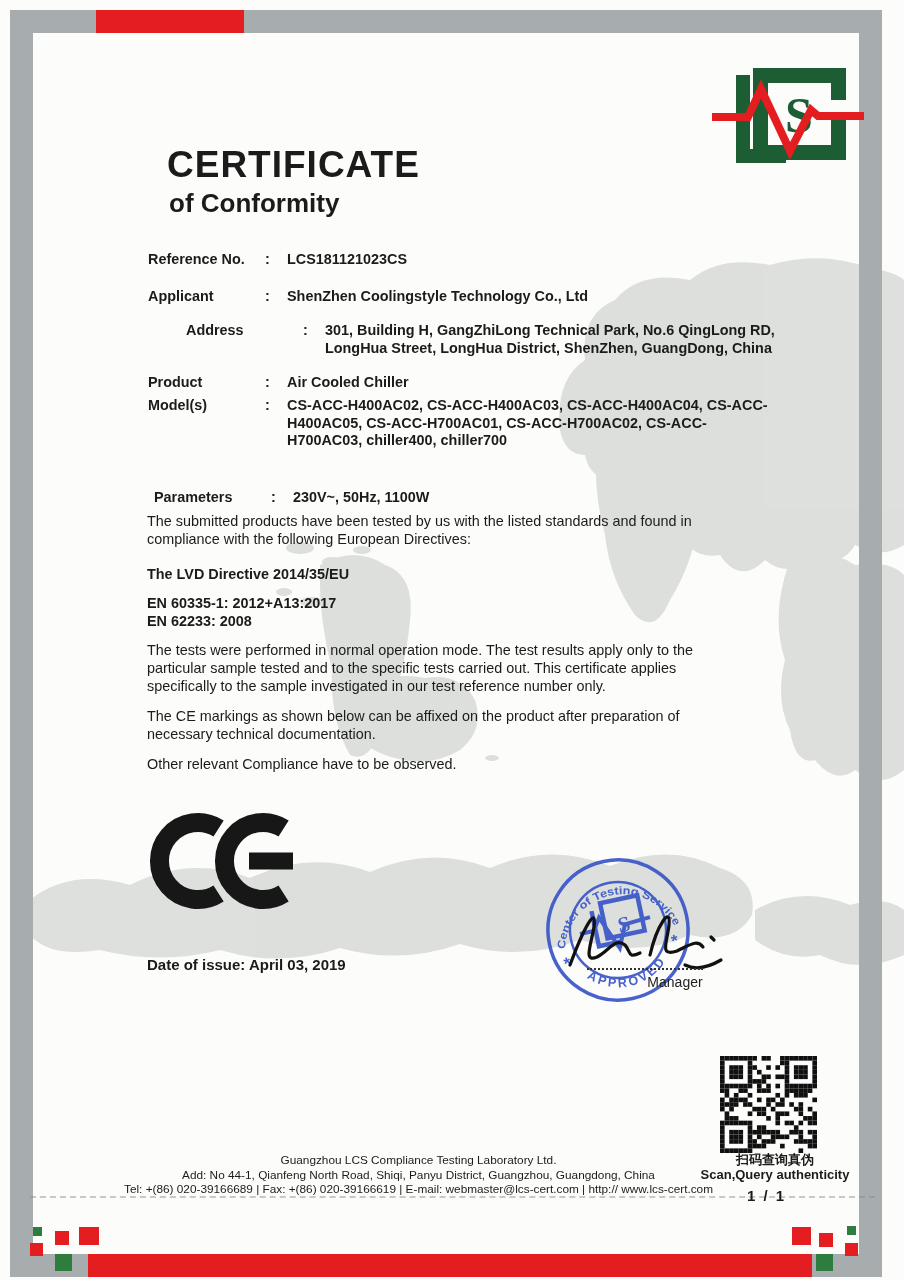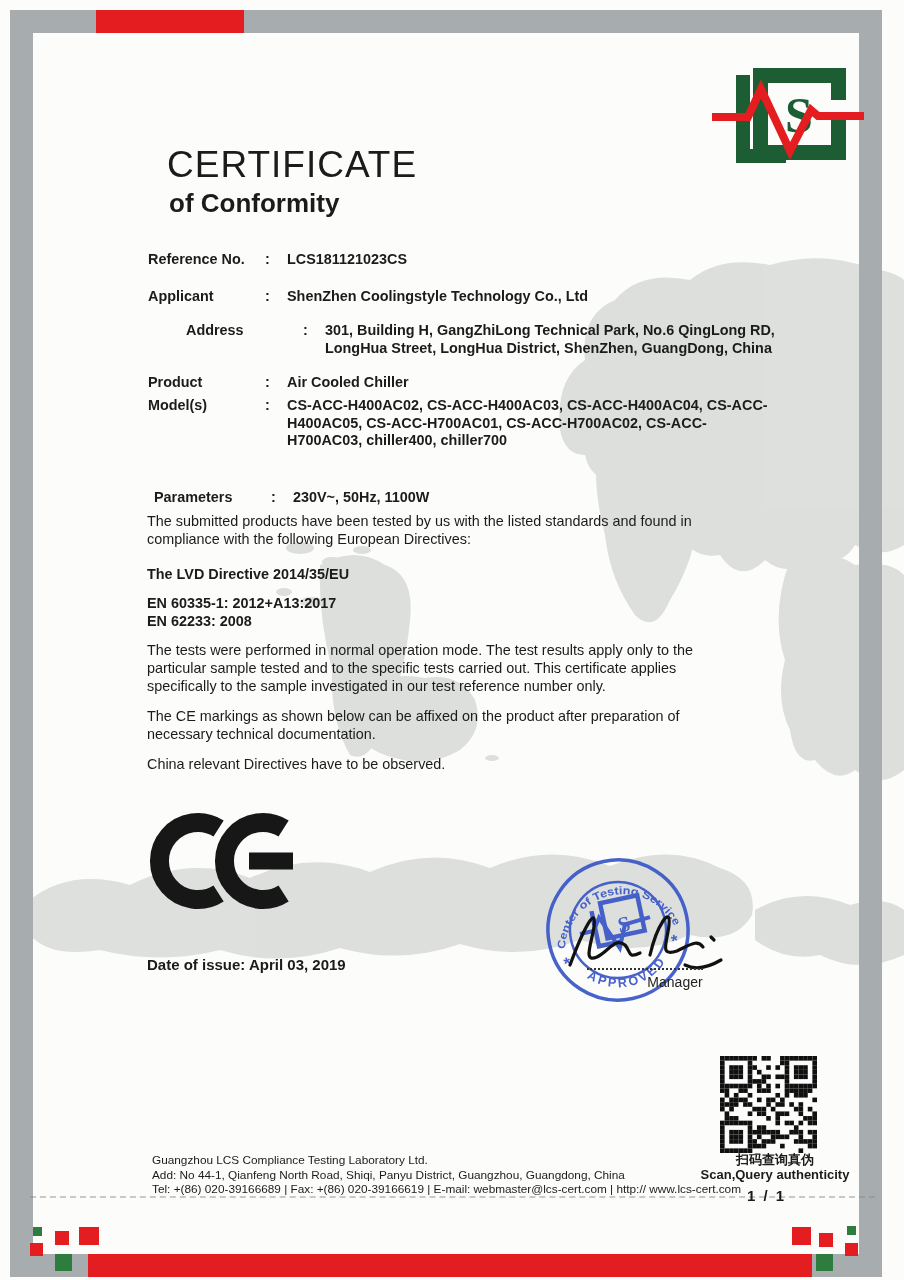--- a/index.html
+++ b/index.html
@@ -8,32 +8,32 @@
     background:#fcfcfa;color:#1b1b1b;
     font-family:"Liberation Sans",sans-serif;
   }
   .abs{position:absolute;}
   
   .frame{background:#a7acae;}
   .frame-red{background:#e41e20;}
   
   .map{left:0;top:0;z-index:0;pointer-events:none;}
   
-  .title-main{left:167px;top:144px;font-size:37px;font-weight:400;letter-spacing:1px;z-index:2;}
+  .title-main{left:167px;top:144px;font-size:37px;font-weight:700;letter-spacing:1px;z-index:2;}
   .title-sub{left:169px;top:188px;font-size:26px;font-weight:700;z-index:2;}
   
   .field{left:148px;display:flex;font-weight:700;font-size:14.4px;line-height:17.6px;z-index:2;}
   .field .lbl{width:117px;flex:none;}
   .field .sep{width:22px;flex:none;}
   .field .val{width:492px;flex:none;}
   
   .para{left:147px;width:596px;font-size:14.4px;line-height:17.9px;z-index:2;}
   .bold{font-weight:700;}
   
-  .footer{left:152px;top:1153px;font-size:11.8px;line-height:14.6px;z-index:2;}
+  .footer{left:124px;top:1153px;font-size:11.8px;line-height:14.6px;z-index:2;text-align:center;}
   .qr-caption{left:690px;width:170px;text-align:center;font-weight:700;font-size:13px;z-index:2;}
   .page-num{left:747px;top:1187px;font-size:15px;font-weight:700;letter-spacing:2px;z-index:2;}
   .dash-line{left:30px;top:1196px;width:845px;height:0;border-top:2px dashed #8a8a8a;opacity:.45;z-index:1;}
   .sq{z-index:3;}
   .sq-red{background:#e41e20;}
   .sq-green{background:#2e7d3e;}
   .date-line{left:147px;top:956px;font-size:15px;font-weight:700;z-index:2;}
   .manager{left:600px;top:974px;width:150px;text-align:center;font-size:14px;color:#222;z-index:4;}
   .dotted{left:587px;top:968px;width:116px;height:0;border-bottom:2px dotted #333;z-index:4;}
   .stamp{z-index:3;opacity:.93;}
@@ -125,21 +125,21 @@
     <span class="sep">:</span>
     <span class="val">230V~, 50Hz, 1100W</span>
   </div>
 
   <div class="abs para" style="top:513px;">The submitted products have been tested by us with the listed standards and found in compliance with the following European Directives:</div>
   <div class="abs para bold" style="top:566px;">The LVD Directive 2014/35/EU</div>
   <div class="abs para bold" style="top:595px;">EN 60335-1: 2012+A13:2017</div>
   <div class="abs para bold" style="top:613px;">EN 62233: 2008</div>
   <div class="abs para" style="top:642px;">The tests were performed in normal operation mode. The test results apply only to the particular sample tested and to the specific tests carried out. This certificate applies specifically to the sample investigated in our test reference number only.</div>
   <div class="abs para" style="top:708px;">The CE markings as shown below can be affixed on the product after preparation of necessary technical documentation.</div>
-  <div class="abs para" style="top:756px;">China relevant Directives have to be observed.</div>
+  <div class="abs para" style="top:756px;">Other relevant Compliance have to be observed.</div>
 
   <svg class="abs" style="left:141px;top:810px;z-index:2;" width="170" height="102" viewBox="0 0 170 102">
     <g fill="none" stroke="#171717" stroke-width="19">
       <path d="M77.6,18.5 A38.5,38.5 0 1 0 77.6,83.5"></path>
       <path d="M168.6,18.5 A38.5,38.5 0 1 0 168.6,83.5" transform="translate(-26,0)"></path>
     </g>
     <line x1="108" y1="51" x2="152" y2="51" stroke="#171717" stroke-width="17"></line>
   </svg>
 
   <div class="abs date-line">Date of issue: April 03, 2019</div>

